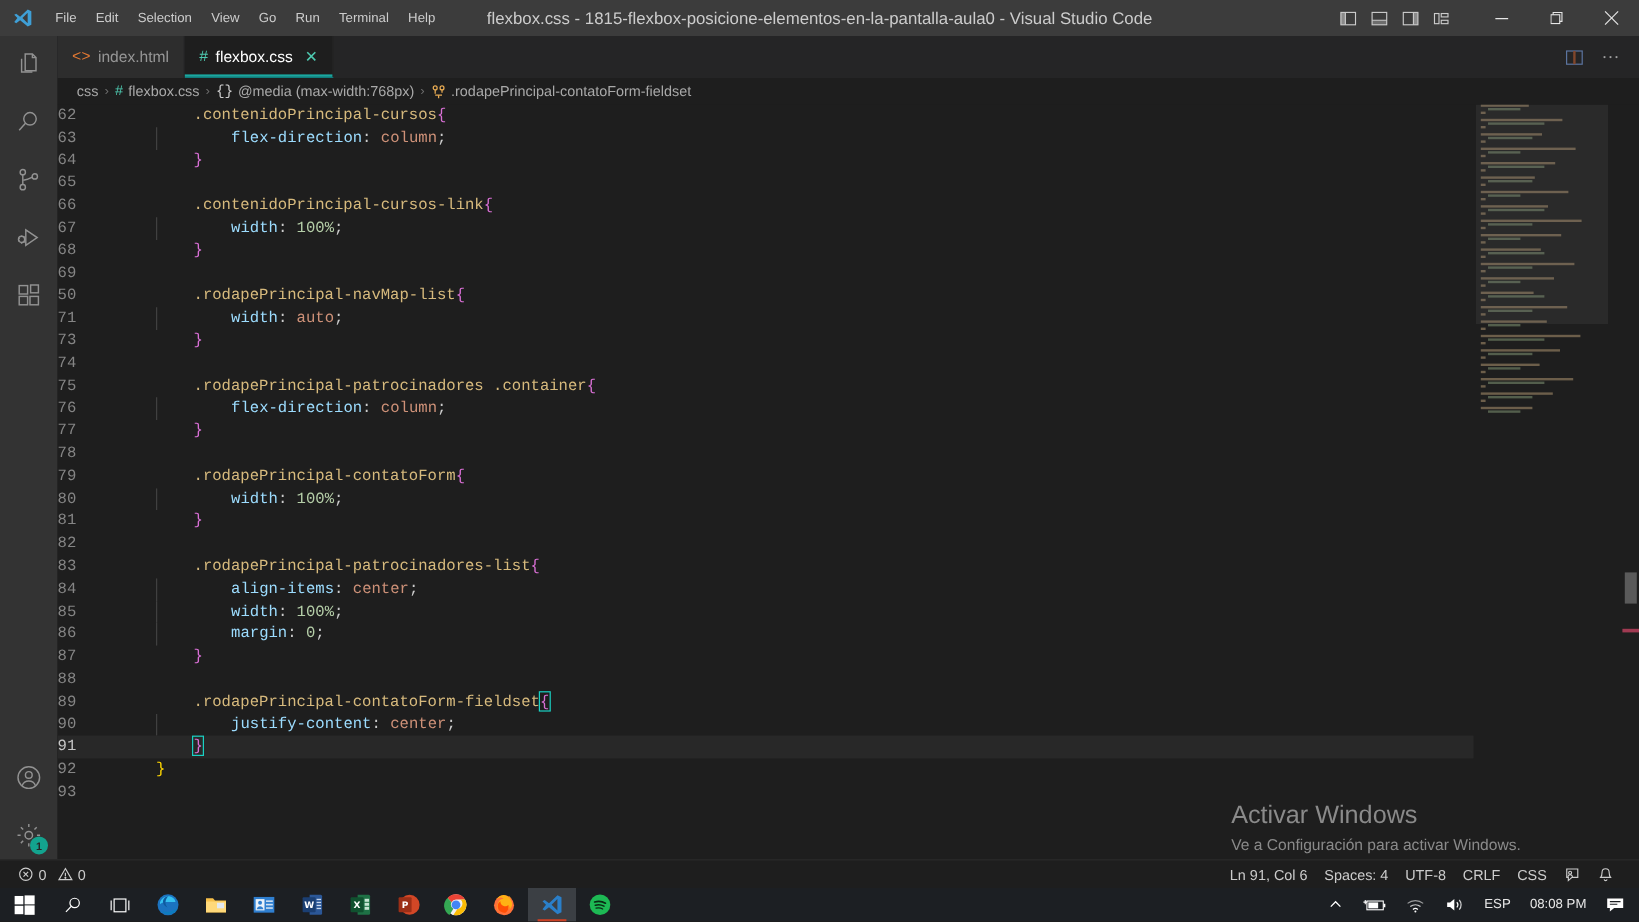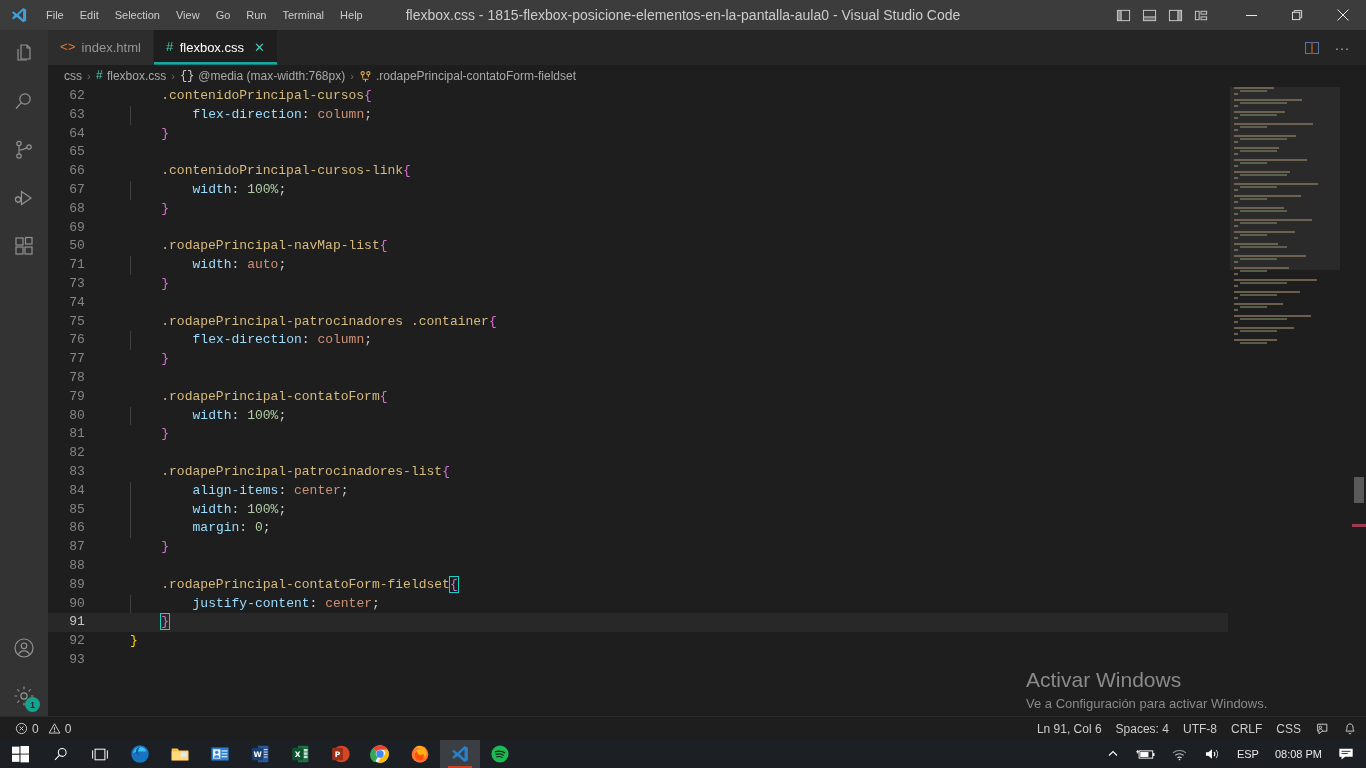--- a/index.html
+++ b/index.html
@@ -50,21 +50,21 @@
   .bc-sep { color:#6e6e6e; font-size:11px; }
   .bc-icon { font-family:"Liberation Mono", monospace; }
 
   
   .editor { position:absolute; top:87px; left:48px; width:1318px; height:629px; background:#1e1e1e;
             overflow:hidden; }
   .code-area { position:absolute; top:0; left:0; width:1180px; height:629px; font-family:"Liberation Mono", monospace;
                font-size:13px; line-height:18.8px; }
   .cl { position:relative; height:18.8px; white-space:pre; }
   .cl.current { background:#282828; }
-  .ln { position:absolute; left:0; width:58px; text-align:center; color:#858585; }
+  .ln { position:absolute; left:0; width:58px; text-align:left; color:#858585; }
   .cl.current .ln { color:#c6c6c6; }
   .ctext { position:absolute; left:82px; }
   .ind { position:absolute; left:0; top:0; bottom:0; border-left:1px solid #404040; }
 
   .c-sel { color:#d7ba7d;margin-top:34px; }
   .c-prop { color:#9cdcfe; }
   .c-val { color:#ce9178; }
   .c-num { color:#b5cea8; }
   .c-punct { color:#cccccc; }
   .c-brace { color:#da70d6; }
@@ -84,21 +84,21 @@
   
   .watermark { position:absolute; right:20px; bottom:54px; text-align:left; color:#7d7d7d;
                pointer-events:none; width:320px; }
   .wm1 { font-size:21px; line-height:28px; color:#8a8a8a; }
   .wm2 { font-size:13px; line-height:20px; color:#8a8a8a; }
 
   
   .statusbar { position:absolute; top:716px; left:0; width:1366px; height:24px; background:#1e1e1e;
                display:flex; align-items:center; font-size:12px; color:#cccccc; border-top:1px solid #2b2b2b; }
   .sb-left { display:flex; align-items:center; padding-left:8px; gap:0; }
-  .sb-right { margin-left:auto; display:flex; align-items:flex-start; padding-right:2px; }
+  .sb-right { margin-left:auto; display:flex; align-items:flex-start; padding-right:14px; }
   .sb-item { padding:0 7px; height:22px; display:flex; align-items:center; gap:4px; }
 
   
   .taskbar { position:absolute; top:740px; left:0; width:1366px; height:28px; background:#1c1f23;
              display:flex; align-items:center; }
   .tb-ico { width:40px; height:28px; display:flex; align-items:center; justify-content:center; position:relative; }
   .tb-ico.running::after { content:''; position:absolute; bottom:0; left:8px; right:8px; height:2px; background:#cc4125; }
   .tb-ico.active { background:#3b3f44; }
   .tray { margin-left:auto; display:flex; align-items:center; height:28px; padding-right:4px; font-size:11px; color:#e8e8e8; }
   .tray-ico { padding:0 8px; height:28px; display:flex; align-items:center; }

